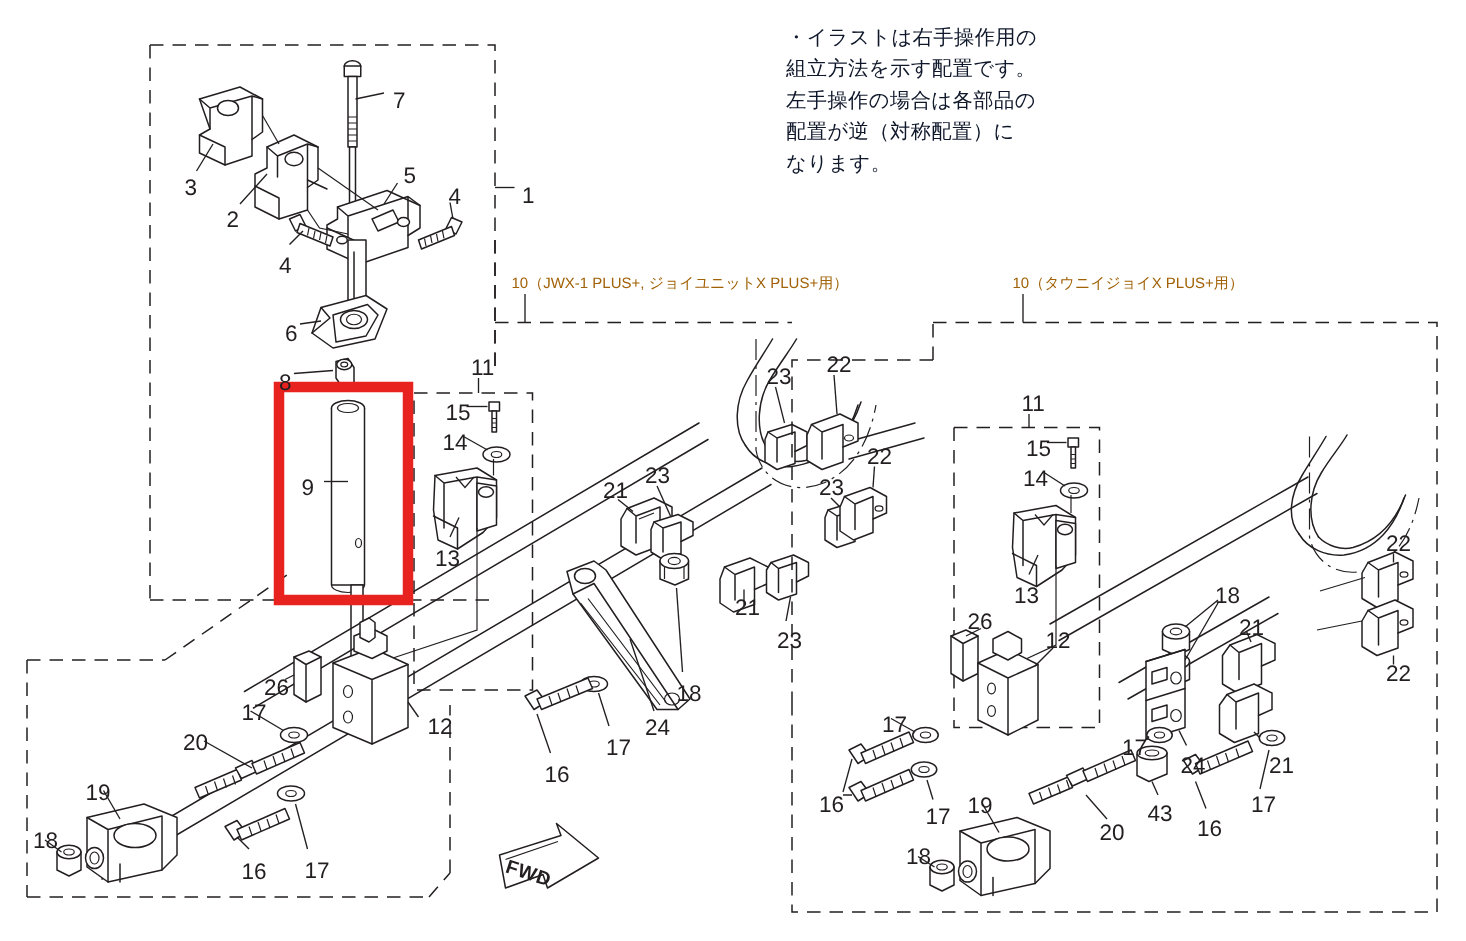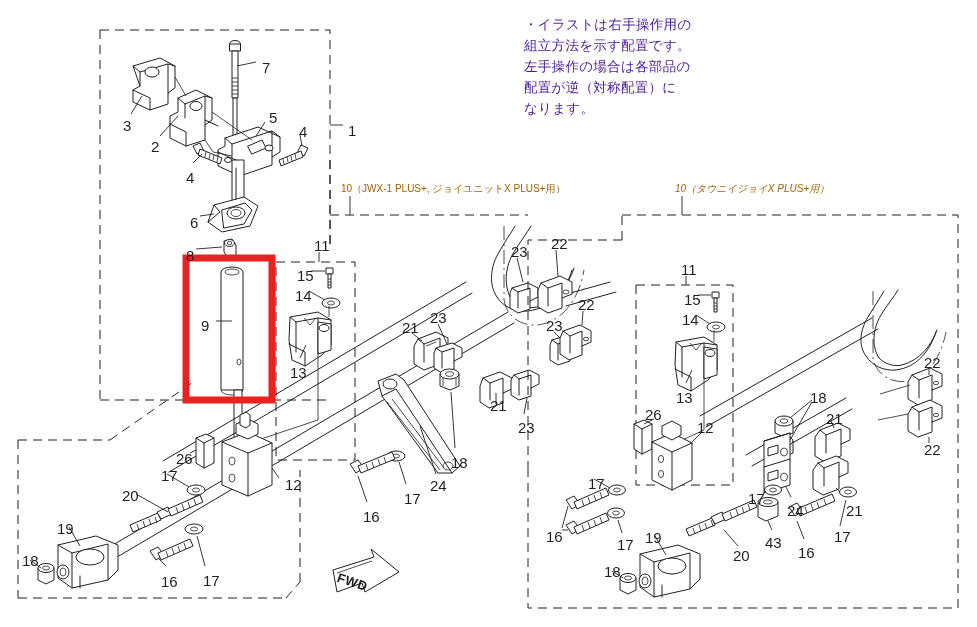--- a/index.html
+++ b/index.html
@@ -4,28 +4,28 @@
 <style>
   html,body{margin:0;padding:0;background:#ffffff;}
   body{
     font-family:"Liberation Sans","DejaVu Sans",sans-serif;
     width:977px;height:627px;overflow:hidden;
   }
   #stage{position:relative;width:977px;height:627px;background:#fff;}
   #art{position:absolute;left:0;top:0;width:977px;height:627px;}
   .note{
     position:absolute;left:524px;top:14px;width:240px;
-    font-size:13.5px;line-height:21px;color:#4c1d95;
+    font-size:13.5px;line-height:21px;color:#0f172a;
     letter-spacing:.3px;white-space:pre-line;
   }
   .hdr{
     position:absolute;font-size:10px;color:#a16207;white-space:nowrap;
   }
   #hdr-left{left:341px;top:182px;}
-  #hdr-right{left:675px;top:182px;font-style:italic;}
+  #hdr-right{left:675px;top:182px;}
   .num{
     position:absolute;font-size:15px;color:#231f20;
     line-height:1;white-space:nowrap;
   }
   .fwd-label{
     position:absolute;font-size:13px;font-weight:bold;color:#231f20;
     transform:rotate(18deg);transform-origin:left top;
     letter-spacing:.5px;
   }
 </style>

